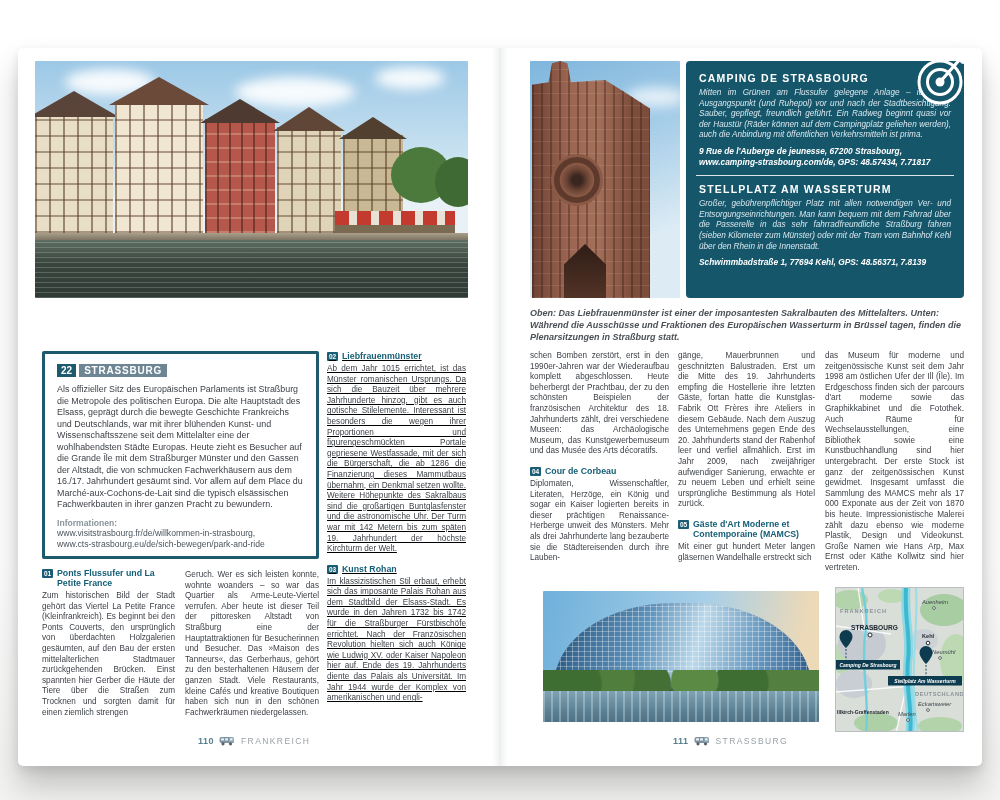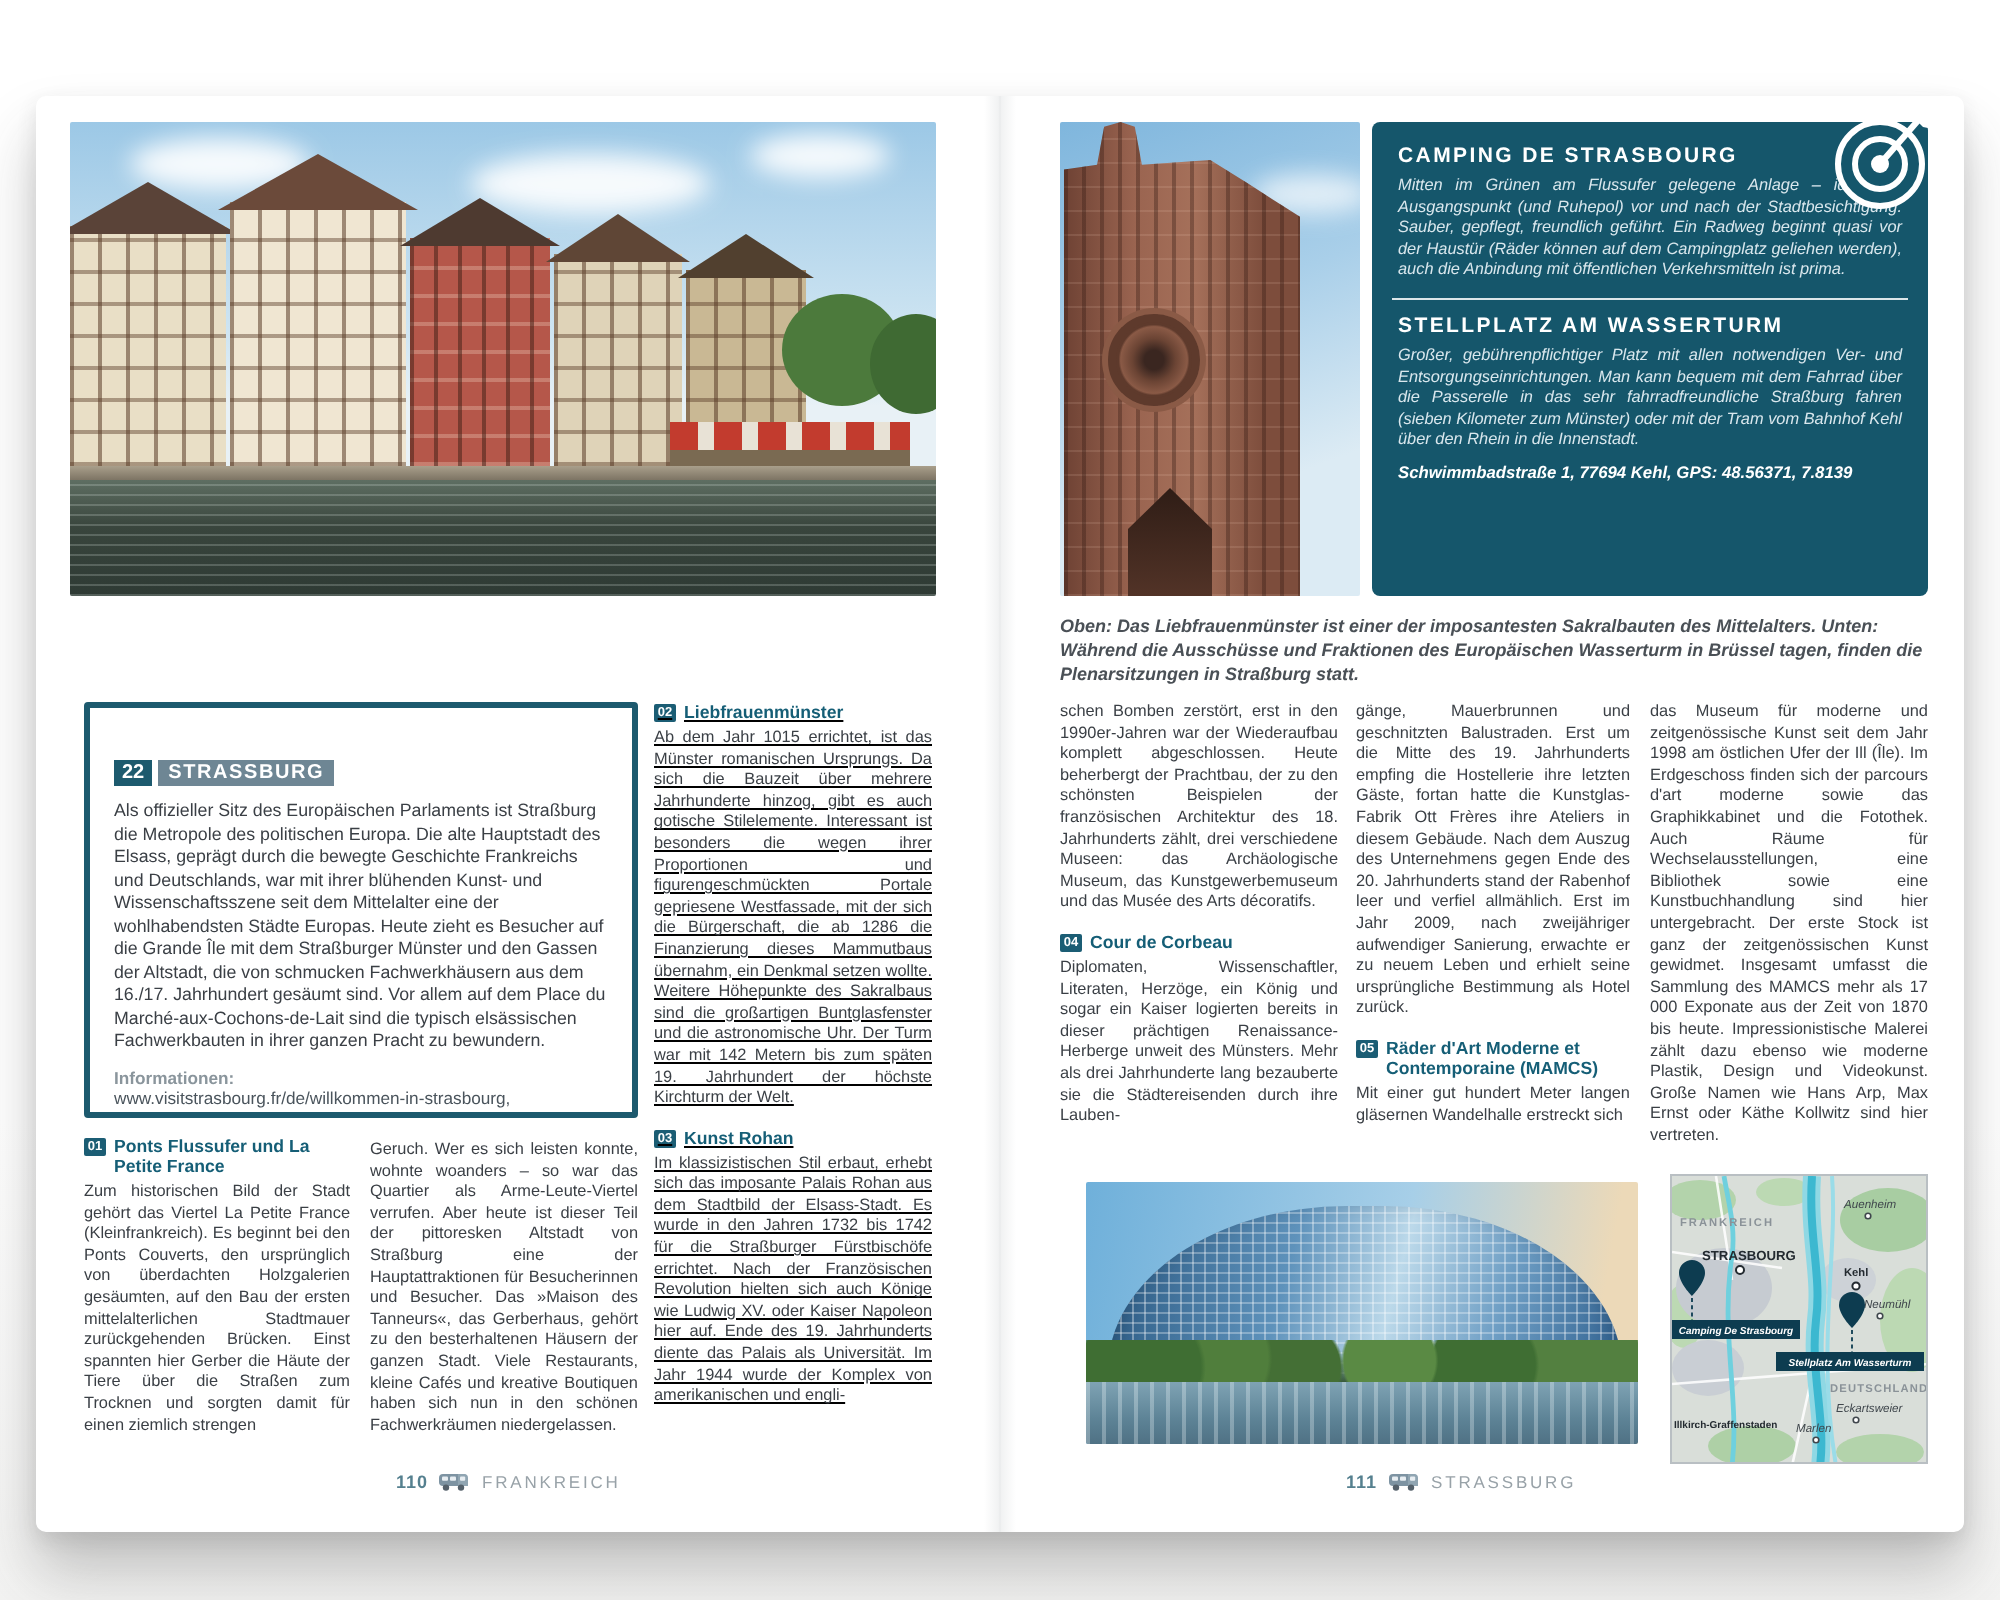--- a/index.html
+++ b/index.html
@@ -56,21 +56,21 @@
   .tealbox { position:absolute; left:668px; top:13px; width:278px; height:237px; background:#15566b; border-radius:4px;
              padding:11px 13px 8px; color:#fff; }
   .tb-title { font-size:10.5px; font-weight:bold; letter-spacing:1.2px; color:#fff; margin-bottom:4px; }
   .tb-body { font-size:8.2px; line-height:10.6px; font-style:italic; color:#d9e7ed; text-align:justify; }
   .tb-addr { font-size:8.4px; line-height:10.6px; font-style:italic; font-weight:bold; color:#fff; margin-top:5px; }
   .tb-div { border-top:1.5px solid rgba(255,255,255,.85); margin:8px -3px 7px; }
   .dart { position:absolute; top:-12px; right:-8px; width:58px; height:58px; }
 
   
   .introbox { position:absolute; left:24px; top:303px; width:277px; height:208px; border:3px solid #1d5a6e; border-radius:2px;
-              background:#fff; padding:26px 12px; overflow:hidden; }
+              background:#fff; padding:10px 12px; overflow:hidden; }
   .ib-titlerow { display:flex; gap:3px; margin-bottom:7px; }
   .ib-num { background:#1d5a6e; color:#fff; font-weight:bold; font-size:10px; padding:1px 4px; }
   .ib-name { background:#6e8694; color:#fff; font-weight:bold; font-size:10px; letter-spacing:.8px; padding:1px 5px; }
   .ib-body { font-size:8.9px; line-height:11.5px; color:#3a3f45; }
   .ib-info { margin-top:7px; font-size:8.6px; line-height:10.8px; color:#4a545c; }
   .ib-info .lbl { font-weight:bold; color:#8a959c; }
 
   
   .photoP { position:absolute; left:525px; top:543px; width:276px; height:131px; overflow:hidden; border-radius:1px;
             background:linear-gradient(100deg,#6fb0da, #a7cfe8 55%, #ecd9b8 90%); }
@@ -203,20 +203,21 @@
       <svg class="dart" viewBox="0 0 58 58">
         <circle cx="26" cy="33" r="21" fill="#15566b" stroke="#fff" stroke-width="3"></circle>
         <circle cx="26" cy="33" r="12.5" fill="none" stroke="#fff" stroke-width="3"></circle>
         <circle cx="26" cy="33" r="4.5" fill="#fff"></circle>
         <path d="M26 33 L47 9" stroke="#fff" stroke-width="3.2" stroke-linecap="round"></path>
         <path d="M42 3 l10 3 3 10 -7.5 -1.5 -4 -4z" fill="#fff"></path>
       </svg>
       <div>
         <div class="tb-title">CAMPING DE STRASBOURG</div>
         <div class="tb-body">Mitten im Grünen am Flussufer gelegene Anlage – ideal als Ausgangspunkt (und Ruhepol) vor und nach der Stadtbesichtigung. Sauber, gepflegt, freundlich geführt. Ein Radweg beginnt quasi vor der Haustür (Räder können auf dem Campingplatz geliehen werden), auch die Anbindung mit öffentlichen Verkehrsmitteln ist prima.</div>
+        <div class="tb-addr">9 Rue de l'Auberge de jeunesse, 67200 Strasbourg, www.camping-strasbourg.com/de, GPS: 48.57434, 7.71817</div>
       </div>
       <div class="tb-div"></div>
       <div>
         <div class="tb-title">STELLPLATZ AM WASSERTURM</div>
         <div class="tb-body">Großer, gebührenpflichtiger Platz mit allen notwendigen Ver- und Entsorgungseinrichtungen. Man kann bequem mit dem Fahrrad über die Passerelle in das sehr fahrradfreundliche Straßburg fahren (sieben Kilometer zum Münster) oder mit der Tram vom Bahnhof Kehl über den Rhein in die Innenstadt.</div>
         <div class="tb-addr">Schwimmbadstraße 1, 77694 Kehl, GPS: 48.56371, 7.8139</div>
       </div>
     </div>
 
     <div class="caption" style="position:absolute;left:512px;top:259px;width:436px;">Oben: Das Liebfrauenmünster ist einer der imposantesten Sakralbauten des Mittelalters. Unten: Während die Ausschüsse und Fraktionen des Europäischen Wasserturm in Brüssel tagen, finden die Plenarsitzungen in Straßburg statt.</div>
@@ -227,21 +228,21 @@
         <span class="sec-num">04</span>
         <span class="sec-title">Cour de Corbeau</span>
       </div>
       <div class="bodytxt">Diplomaten, Wissenschaftler, Literaten, Herzöge, ein König und sogar ein Kaiser logierten bereits in dieser prächtigen Renaissance-Herberge unweit des Münsters. Mehr als drei Jahrhunderte lang bezauberte sie die Städtereisenden durch ihre Lauben-</div>
     </div>
 
     <div class="col" style="left:660px;top:303px;width:137px;height:234px;">
       <div class="bodytxt">gänge, Mauerbrunnen und geschnitzten Balustraden. Erst um die Mitte des 19. Jahrhunderts empfing die Hostellerie ihre letzten Gäste, fortan hatte die Kunstglas-Fabrik Ott Frères ihre Ateliers in diesem Gebäude. Nach dem Auszug des Unternehmens gegen Ende des 20. Jahrhunderts stand der Rabenhof leer und verfiel allmählich. Erst im Jahr 2009, nach zweijähriger aufwendiger Sanierung, erwachte er zu neuem Leben und erhielt seine ursprüngliche Bestimmung als Hotel zurück.</div>
       <div class="sec-head">
         <span class="sec-num">05</span>
-        <span class="sec-title">Räder d'Art Moderne et Contemporaine (MAMCS)</span>
+        <span class="sec-title">Gäste d'Art Moderne et Contemporaine (MAMCS)</span>
       </div>
       <div class="bodytxt">Mit einer gut hundert Meter langen gläsernen Wandelhalle erstreckt sich</div>
     </div>
 
     <div class="col bodytxt" style="left:807px;top:303px;width:139px;height:232px;">das Museum für moderne und zeitgenössische Kunst seit dem Jahr 1998 am östlichen Ufer der Ill (Île). Im Erdgeschoss finden sich der parcours d'art moderne sowie das Graphikkabinet und die Fotothek. Auch Räume für Wechselausstellungen, eine Bibliothek sowie eine Kunstbuchhandlung sind hier untergebracht. Der erste Stock ist ganz der zeitgenössischen Kunst gewidmet. Insgesamt umfasst die Sammlung des MAMCS mehr als 17 000 Exponate aus der Zeit von 1870 bis heute. Impressionistische Malerei zählt dazu ebenso wie moderne Plastik, Design und Videokunst. Große Namen wie Hans Arp, Max Ernst oder Käthe Kollwitz sind hier vertreten.</div>
 
     <div class="photoP">
       <div class="glass"></div>
       <div class="p-trees"></div>
       <div class="p-water"></div>

